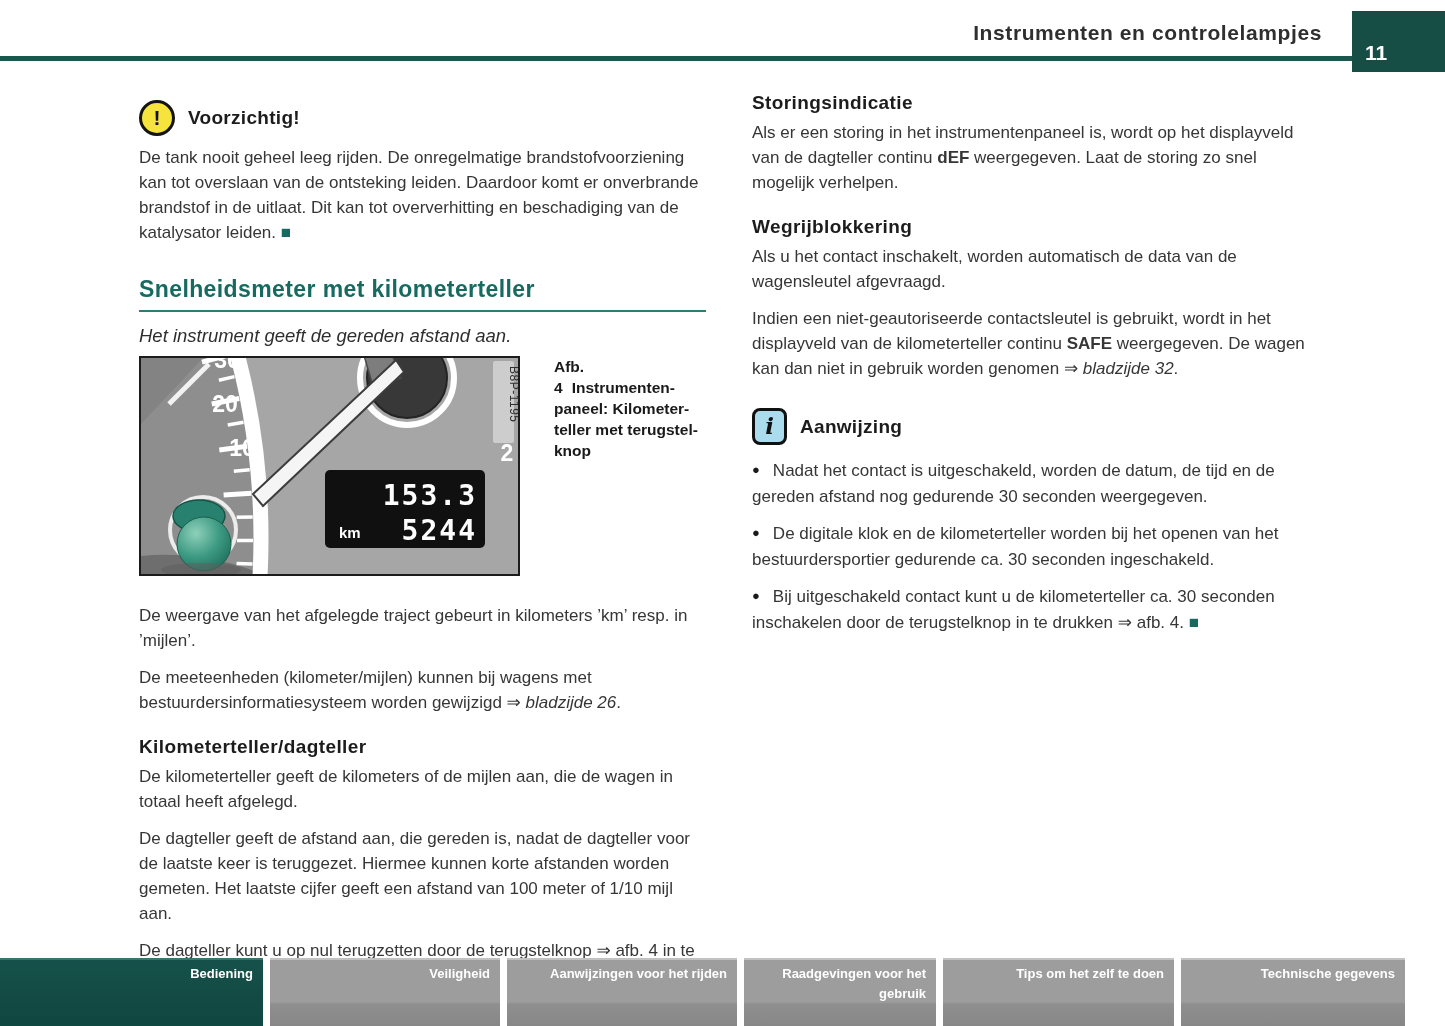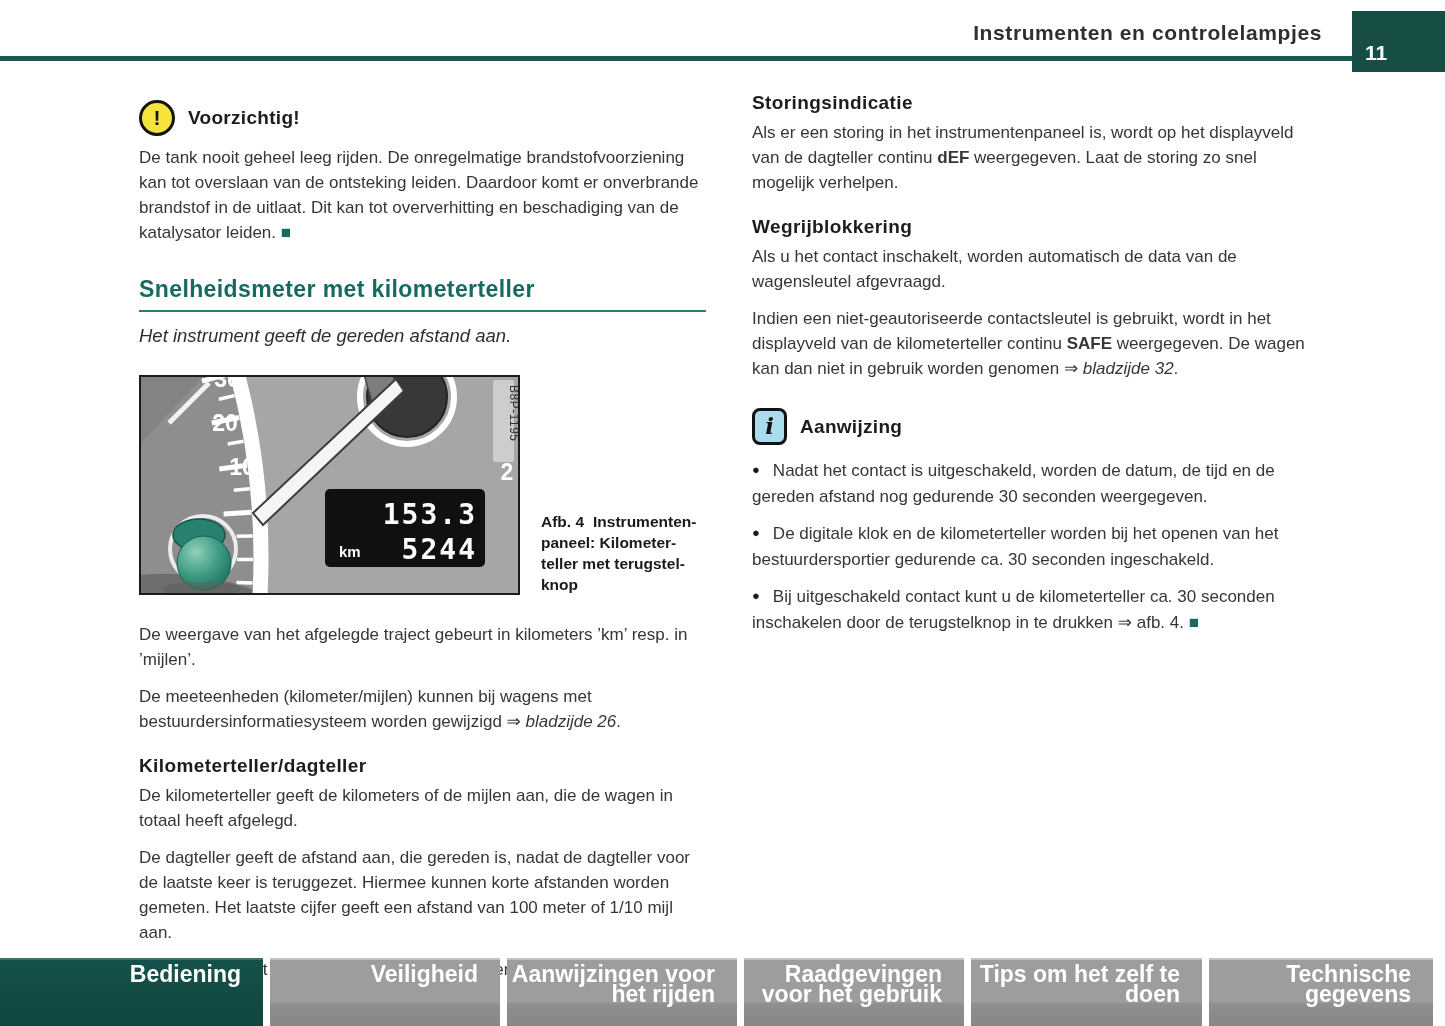--- a/index.html
+++ b/index.html
@@ -26,41 +26,41 @@
   .info-icon{width:29px;height:29px;border-radius:8px;background:#aadcee;border:3px solid #111111;
     font-family:"DejaVu Serif",serif;font-style:italic;font-weight:bold;font-size:23px;color:#101010;
     display:flex;align-items:center;justify-content:center;flex:0 0 auto;padding-bottom:2px;box-sizing:content-box;}
   .row-title{font-size:19px;font-weight:bold;color:#1c1c1c;letter-spacing:.3px;}
   .caution-body{margin-top:9px;}
 
   .section-title{margin-top:31px;font-size:23px;font-weight:bold;color:#176a5f;letter-spacing:.4px;}
   .section-rule{height:2px;background:#2e7d71;margin-top:7px;}
   .section-intro{margin-top:13px;font-style:italic;font-size:18.5px;color:#2e2e2e;}
 
-  .figure-row{margin-top:28px;display:flex;align-items:flex-end;}
+  .figure-row{margin-top:9px;display:flex;align-items:flex-start;gap:13px;}
   .fig-frame{width:377px;height:216px;border:2px solid #1c1c1c;flex:0 0 auto;line-height:0;}
   .fig-caption{margin-left:21px;width:170px;font-size:15.5px;font-weight:bold;line-height:21px;color:#1a1a1a;}
   .cap-label{margin-right:9px;}
 
   .first-after-fig{margin-top:27px;}
   .sub-title{font-size:19px;font-weight:bold;color:#1c1c1c;margin:21px 0 6px;letter-spacing:.4px;}
   .sub-title.first{margin-top:0;}
 
   .note-row{margin:27px 0 13px;}
   .bullet{margin:0 0 12px;font-size:17px;line-height:25px;color:#363636;}
   .dot{font-size:13px;margin-right:13px;position:relative;top:-2px;color:#1a1a1a;}
 
   
   .footer{position:absolute;left:0;top:958px;width:1445px;height:68px;display:flex;}
-  .tab{height:68px;box-sizing:border-box;text-align:right;padding:6px 22px 0 0;
-    font-size:23px;font-weight:bold;color:#ffffff;line-height:20px;
+  .tab{height:68px;box-sizing:border-box;text-align:right;padding:6px 10px 0 0;
+    font-size:13px;font-weight:bold;color:#ffffff;line-height:20px;
     background:linear-gradient(180deg,#c2c2c2 0,#c2c2c2 2px,#9d9d9d 2px,#9d9d9d 44px,#8f8f8f 46px,#878787 68px);}
   .tab+.tab{margin-left:7px;}
   .tab.active{background:linear-gradient(180deg,#3b746a 0,#3b746a 2px,#15514a 2px,#124a43 46px,#0f4840 68px);}
-  .t1{width:263px;} .t2{width:230px;} .t3{width:230px;} .t4{width:220px;} .t5{width:231px;} .t6{width:224px;}
+  .t1{width:263px;} .t2{width:230px;} .t3{width:230px;} .t4{width:192px;} .t5{width:231px;} .t6{width:224px;}
 </style>
 </head>
 <body>
 
 <div class="page">
 
   <div class="header-title">Instrumenten en controlelampjes</div>
   <div class="header-rule"></div>
   <div class="page-box">
     <span class="page-num">11</span>

